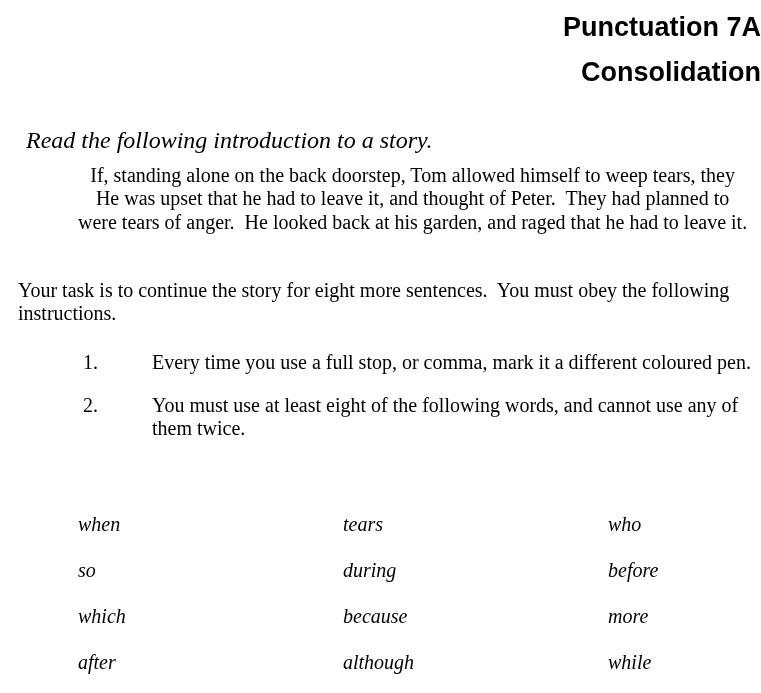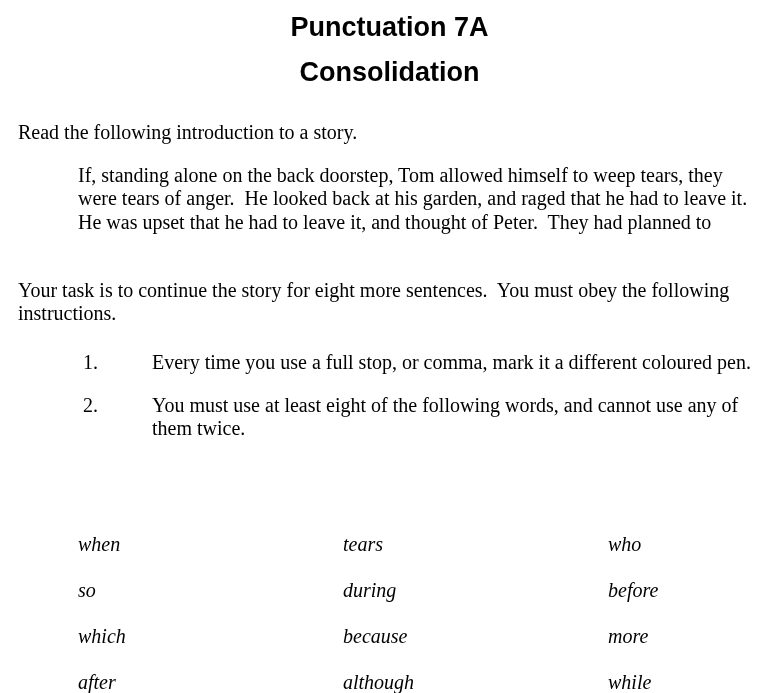--- a/index.html
+++ b/index.html
@@ -18,44 +18,46 @@
   .page {
     position: absolute;
     inset: 0;
   }
   
   .title, .subtitle {
     position: absolute;
     left: 18px;
     right: 0;
     margin: 0;
-    text-align: center;
+    text-align: right;
     font-family: "Liberation Sans", sans-serif;
     font-weight: 700;
     font-size: 27px;
     line-height: 30px;
     white-space: pre;
   }
   .title    { top: 12px; }
   .subtitle { top: 57px; }
 
   
   .lead {
     position: absolute;
     top: 121px;
     left: 18px;
-    margin: 0;
-    font-size: 20px;
+    margin: 8px;
+    font-size: 24px;
     line-height: 23px;
     white-space: pre;
+    font-style: italic;
   }
   .story {
     position: absolute;
     top: 164px;
     left: 78px;
+    text-align: center;
   }
   .task {
     position: absolute;
     top: 279px;
     left: 18px;
   }
   .line {
     font-size: 20px;
     line-height: 23.4px;
     white-space: pre;
@@ -82,37 +84,36 @@
     right: 0;
     display: grid;
     grid-template-columns: 265px 265px 1fr;
     grid-auto-rows: 46px;
   }
   .word {
     font-size: 20px;
     line-height: 23px;
     font-style: italic;
     white-space: pre;
-    margin-top: 20px;
   }
 </style>
 </head>
 <body>
 
 <div class="page">
 
   <h1 class="title">Punctuation 7A</h1>
   <h2 class="subtitle">Consolidation</h2>
 
   <p class="lead">Read the following introduction to a story.</p>
 
   <div class="story">
     <div class="line">If, standing alone on the back doorstep, Tom allowed himself to weep tears, they</div>
+    <div class="line">He was upset that he had to leave it, and thought of Peter.  They had planned to</div>
     <div class="line">were tears of anger.  He looked back at his garden, and raged that he had to leave it.</div>
-    <div class="line">He was upset that he had to leave it, and thought of Peter.  They had planned to</div>
   </div>
 
   <div class="task">
     <div class="line">Your task is to continue the story for eight more sentences.  You must obey the following</div>
     <div class="line">instructions.</div>
   </div>
 
   <div class="inst inst-1">
     <span class="num">1.</span>
     <div class="body">

